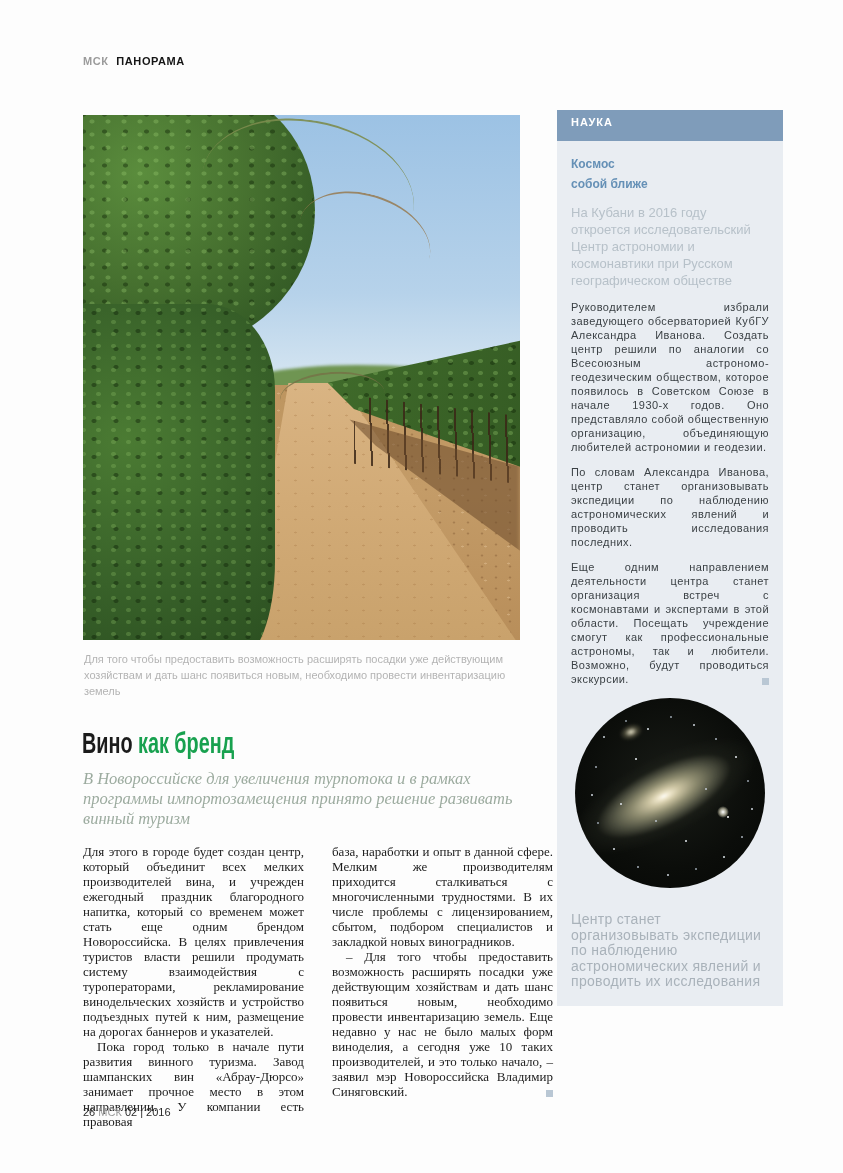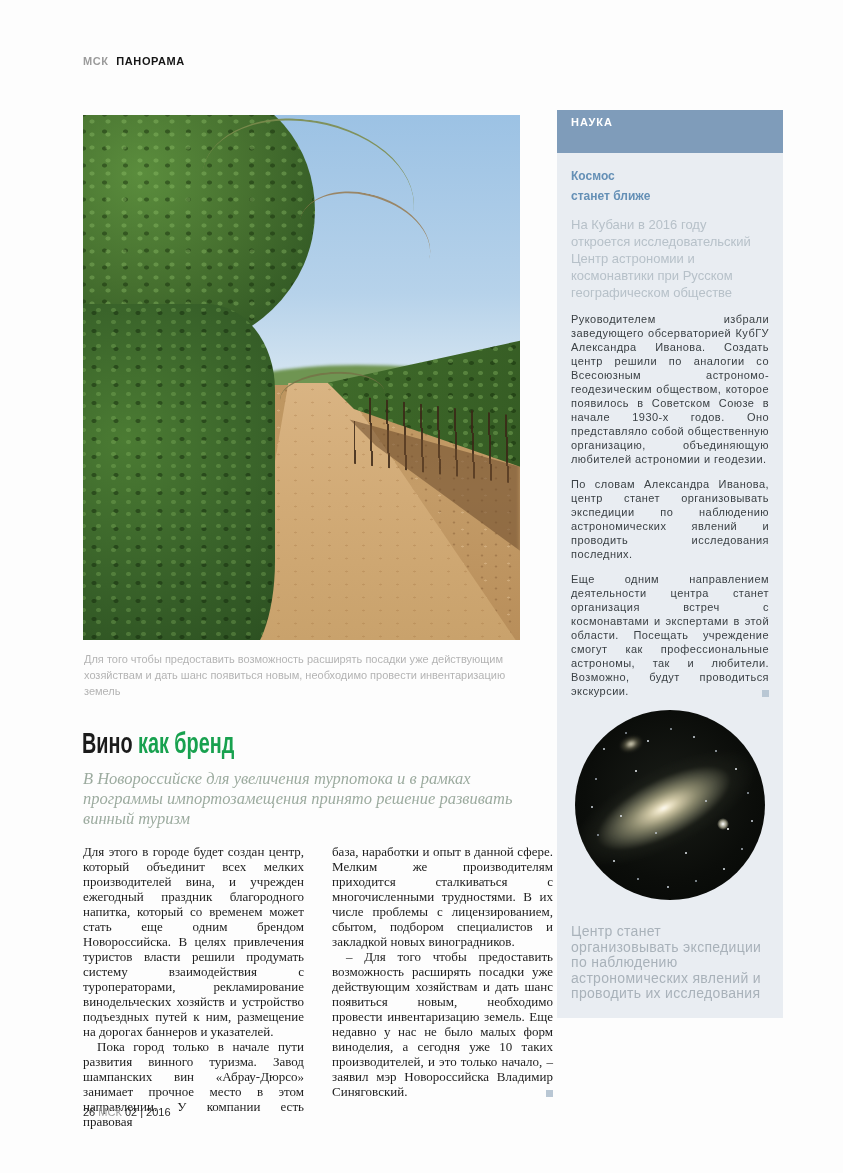--- a/index.html
+++ b/index.html
@@ -75,21 +75,21 @@
      color:var(--text_dark);text-align:justify;}
   .body-cols p.indent{text-indent:14px;}
   .endmark{float:right;width:7px;height:7px;background:var(--endmark);margin-top:6px;}
 
   
   .ftr{position:absolute;left:83px;top:1106px;font-size:11px;color:#2a2a2a;}
   .ftr .brand{color:var(--brand_gray);}
 
   
   .sidebar{position:absolute;left:557px;top:110px;width:226px;}
-  .tag{height:43px;background:var(--tag_bar);color:#ffffff;font-size:11px;font-weight:bold;
+  .tag{height:31px;background:var(--tag_bar);color:#ffffff;font-size:11px;font-weight:bold;
      letter-spacing:1px;line-height:25px;padding-left:14px;box-sizing:border-box;}
   .sb-body{background:var(--sidebar_bg);padding:13px 14px 16px;box-sizing:border-box;}
   .sb-body h2{margin:0;font-size:12px;line-height:20px;font-weight:bold;color:var(--sidebar_title);}
   .sb-body h2 span{display:block;}
   .sb-lead{margin:10px 0 9px;font-size:13px;line-height:17px;color:var(--sidebar_lead);}
   .sb-p{margin:11px 0 0;font-size:11px;line-height:14px;letter-spacing:.45px;
      color:var(--sidebar_text);text-align:justify;}
   .sb-caption{margin:24px 0 0;font-size:14px;line-height:15.5px;letter-spacing:.3px;
      color:var(--sidebar_caption);}
 
@@ -159,21 +159,21 @@
     <span>26</span>
     <span class="brand">МСК</span>
     <span>02 | 2016</span>
   </div>
 
   <aside class="sidebar">
     <div class="tag">НАУКА</div>
     <div class="sb-body">
       <h2>
           <span>Космос</span>
-          <span>станет ближе</span>
+          <span>собой ближе</span>
         </h2>
       <p class="sb-lead">На Кубани в 2016 году откроется исследовательский Центр астрономии и космонавтики при Русском географическом обществе</p>
       <p class="sb-p">Руководителем избрали заведующего обсерваторией КубГУ Александра Иванова. Создать центр решили по аналогии со Всесоюзным астрономо-геодезическим обществом, которое появилось в Советском Союзе в начале 1930-х годов. Оно представляло собой общественную организацию, объединяющую любителей астрономии и геодезии.</p>
       <p class="sb-p">По словам Александра Иванова, центр станет организовывать экспедиции по наблюдению астрономических явлений и проводить исследования последних.</p>
       <p class="sb-p"><span>Еще одним направлением деятельности центра станет организация встреч с космонавтами и экспертами в этой области. Посещать учреждение смогут как профессиональные астрономы, так и любители. Возможно, будут проводиться экскурсии.</span><span class="endmark"></span></p>
       <div class="galaxy">
         <div class="g-disk"></div>
         <div class="g-companion"></div>
         <div class="g-star"></div>
         <div class="g-stars"></div>

